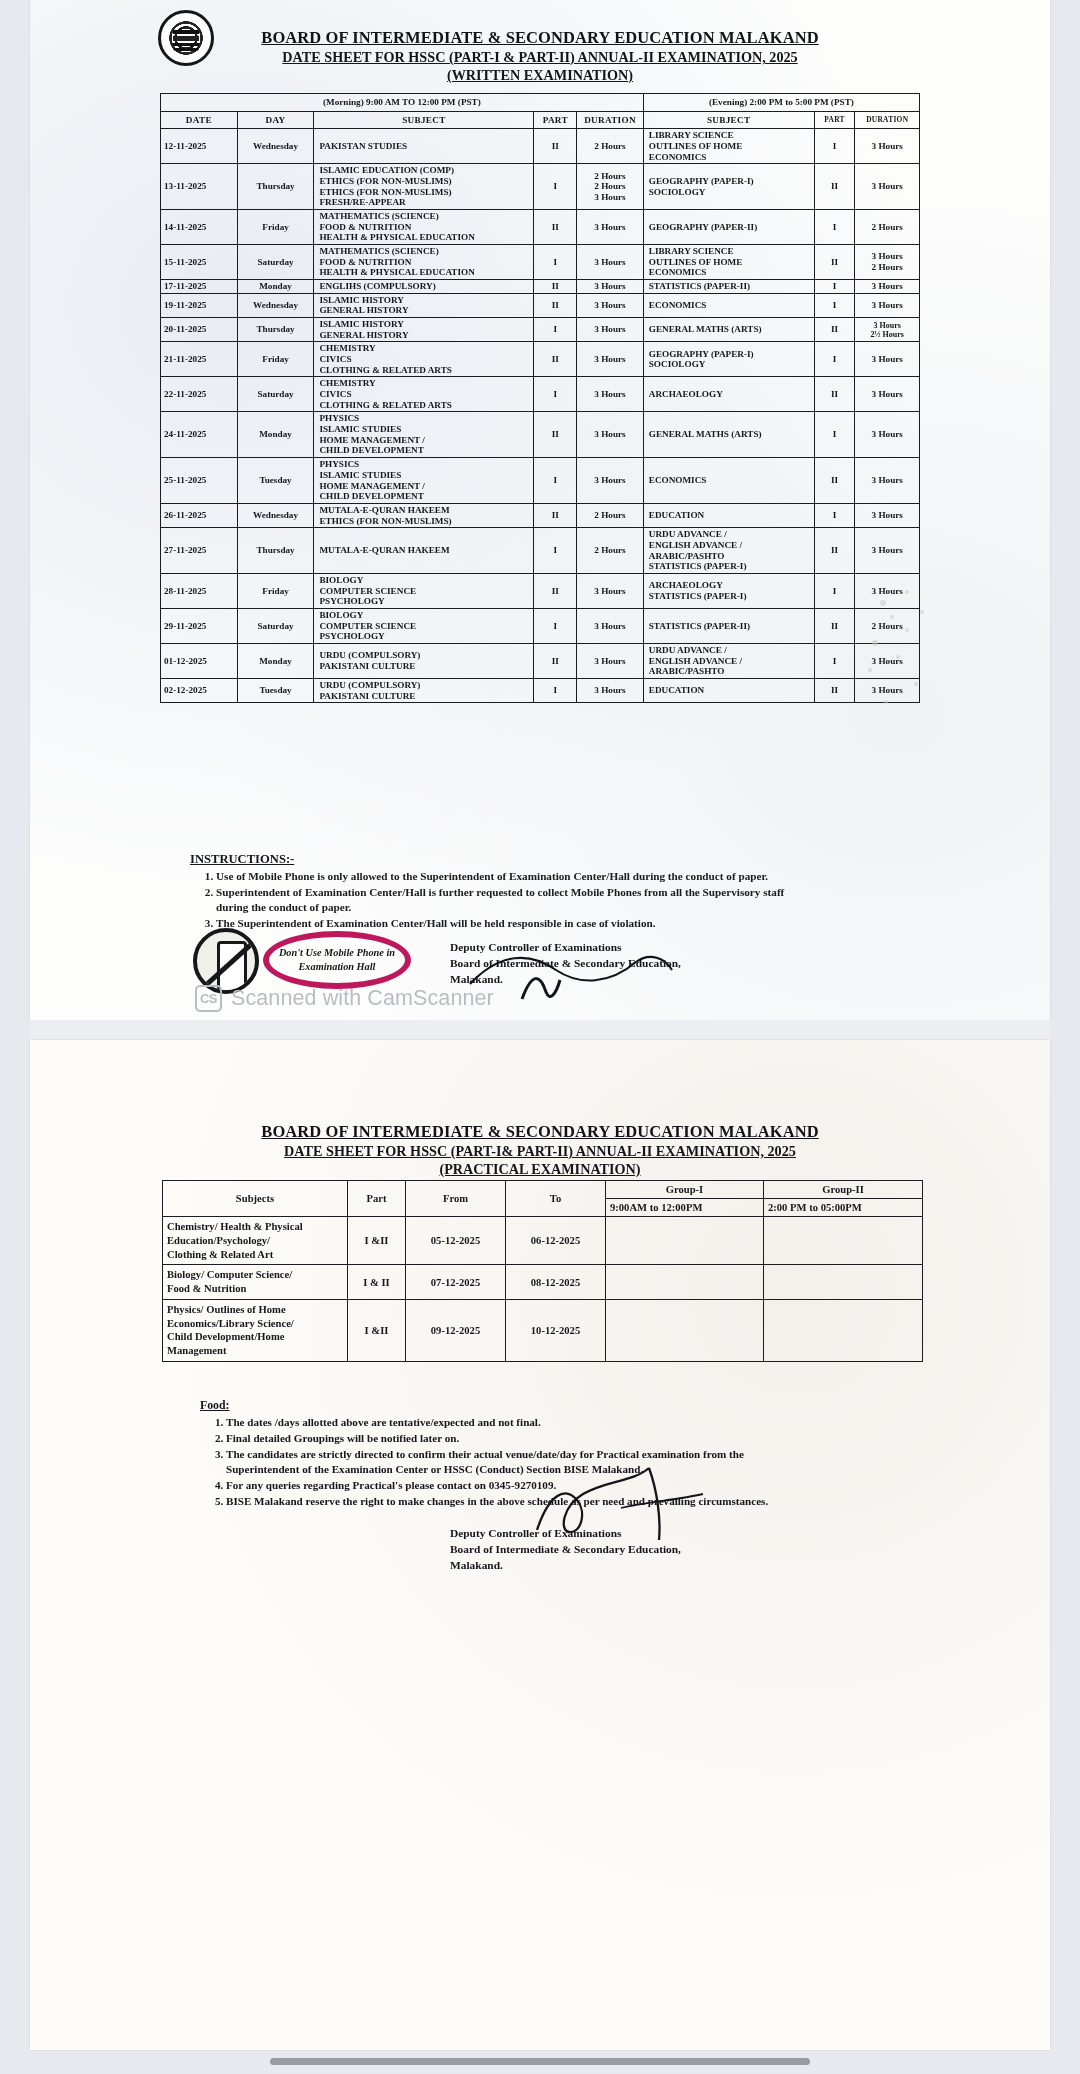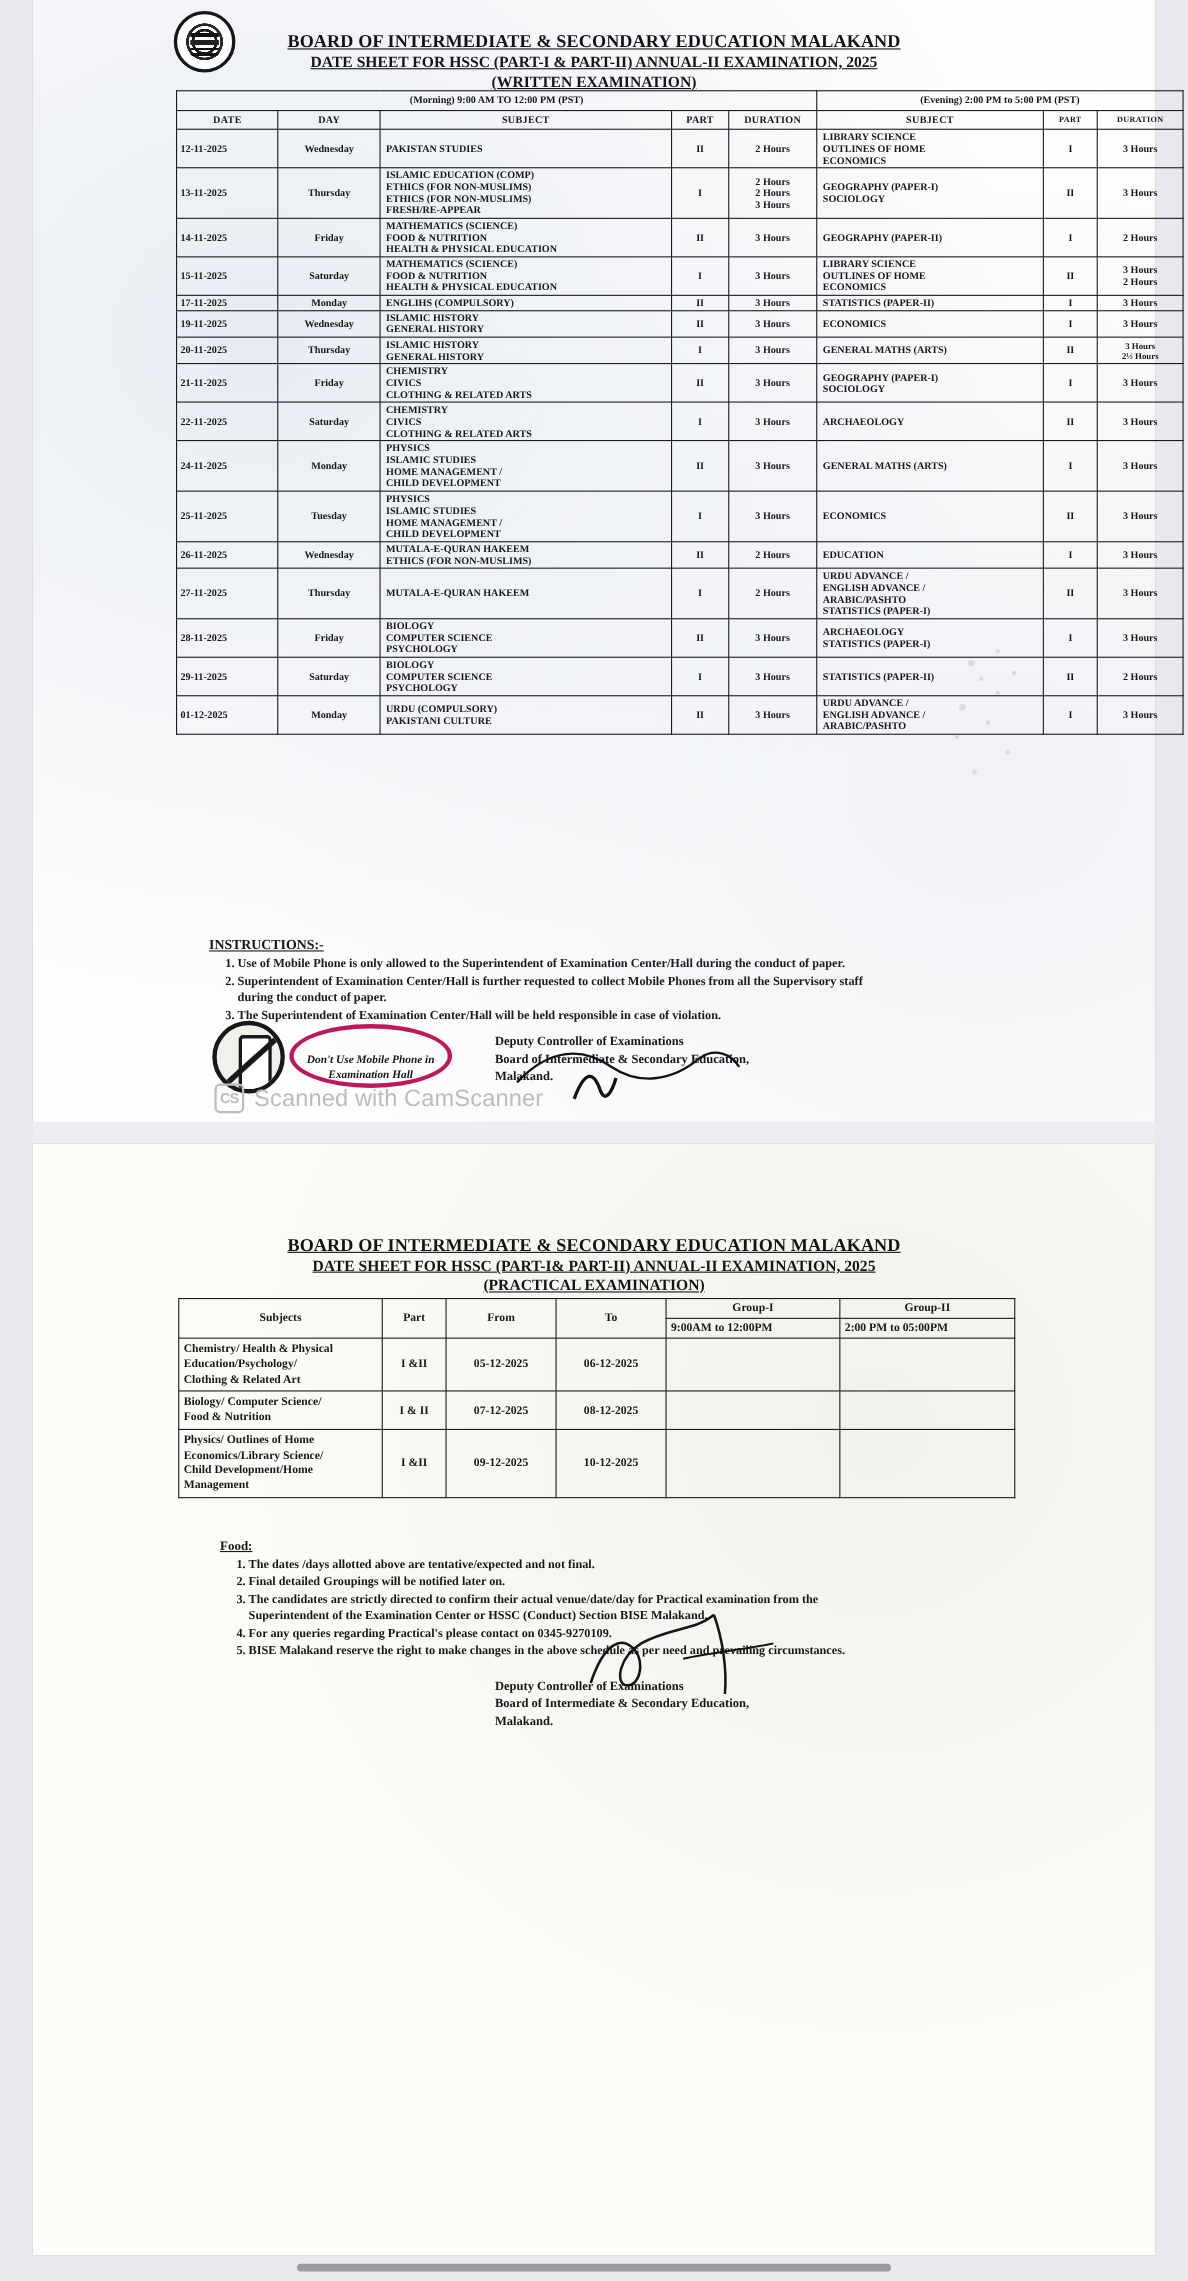--- a/index.html
+++ b/index.html
@@ -115,22 +115,22 @@
   .nophone::before{
     content:""; position:absolute; left:20px; top:9px; width:24px; height:46px;
     border:3px solid #17181c; border-radius:4px; background:#fff;
   }
   .nophone::after{
     content:""; position:absolute; left:-6px; top:28px; width:80px; height:5px;
     background:#17181c; transform:rotate(-42deg);
   }
   .bubble {
     position:absolute; width:148px; height:58px;
-    border:4px solid #be185d; border-radius:50%;
-    display:flex; align-items:flex-end; justify-content:center; text-align:center;
+    border:6px solid #be185d; border-radius:50%;
+    display:flex; align-items:center; justify-content:center; text-align:center;
   }
   .bubble span {
     font-style:italic; font-weight:bold; font-size:10.3px; line-height:1.35; color:#15161a;
   }
   .sign-block { position:absolute; text-align:left; font-weight:bold; font-size:11.4px; line-height:1.4; color:#15161a; }
 
   .signature { position:absolute; color:#0f1013; pointer-events:none; }
   .signature svg { display:block; }
 
   
@@ -180,21 +180,21 @@
   <div class="inner1"></div>
 
   <div class="logo"></div>
 
   <div class="doc-head" style="left:0; top:28px;">
     <div class="t1">BOARD OF INTERMEDIATE &amp; SECONDARY EDUCATION MALAKAND</div>
     <div class="t2">DATE SHEET FOR HSSC (PART-I &amp; PART-II) ANNUAL-II EXAMINATION, 2025</div>
     <div class="t3">(WRITTEN EXAMINATION)</div>
   </div>
 
-  <table class="main" id="main-table" style="left:130px; top:82px; width:916px;">
+  <table class="main" id="main-table" style="left:130px; top:93px; width:760px;">
     <colgroup>
       <col style="width:75px">
         <col style="width:75px">
         <col style="width:215px">
       <col style="width:42px">
         <col style="width:65px">
       <col style="width:167px">
         <col style="width:40px">
         <col style="width:63px">
     </colgroup>
@@ -537,20 +537,39 @@
           <td class="c-sub2">
             <span class="sub-line">URDU ADVANCE /</span>
             <span class="sub-line">ENGLISH ADVANCE /</span>
             <span class="sub-line">ARABIC/PASHTO</span>
           </td>
           <td class="c-part2">I</td>
           <td class="c-dur2">
             <span class="sub-line">3 Hours</span>
           </td>
         </tr>
+        <tr>
+          <td class="c-date">02-12-2025</td>
+          <td class="c-day">Tuesday</td>
+          <td class="c-sub">
+            <span class="sub-line">URDU (COMPULSORY)</span>
+            <span class="sub-line">PAKISTANI CULTURE</span>
+          </td>
+          <td class="c-part">I</td>
+          <td class="c-dur">
+            <span class="sub-line">3 Hours</span>
+          </td>
+          <td class="c-sub2">
+            <span class="sub-line">EDUCATION</span>
+          </td>
+          <td class="c-part2">II</td>
+          <td class="c-dur2">
+            <span class="sub-line">3 Hours</span>
+          </td>
+        </tr>
       </tbody>
   </table>
 
   <div class="instr" style="left:160px; top:852px; width:600px;">
     <div class="instr-title">INSTRUCTIONS:-</div>
     <ol id="instr-list">
         <li>Use of Mobile Phone is only allowed to the Superintendent of Examination Center/Hall during the conduct of paper.</li>
         <li>Superintendent of Examination Center/Hall is further requested to collect Mobile Phones from all the Supervisory staff during the conduct of paper.</li>
         <li>The Superintendent of Examination Center/Hall will be held responsible in case of violation.</li>
       </ol>

